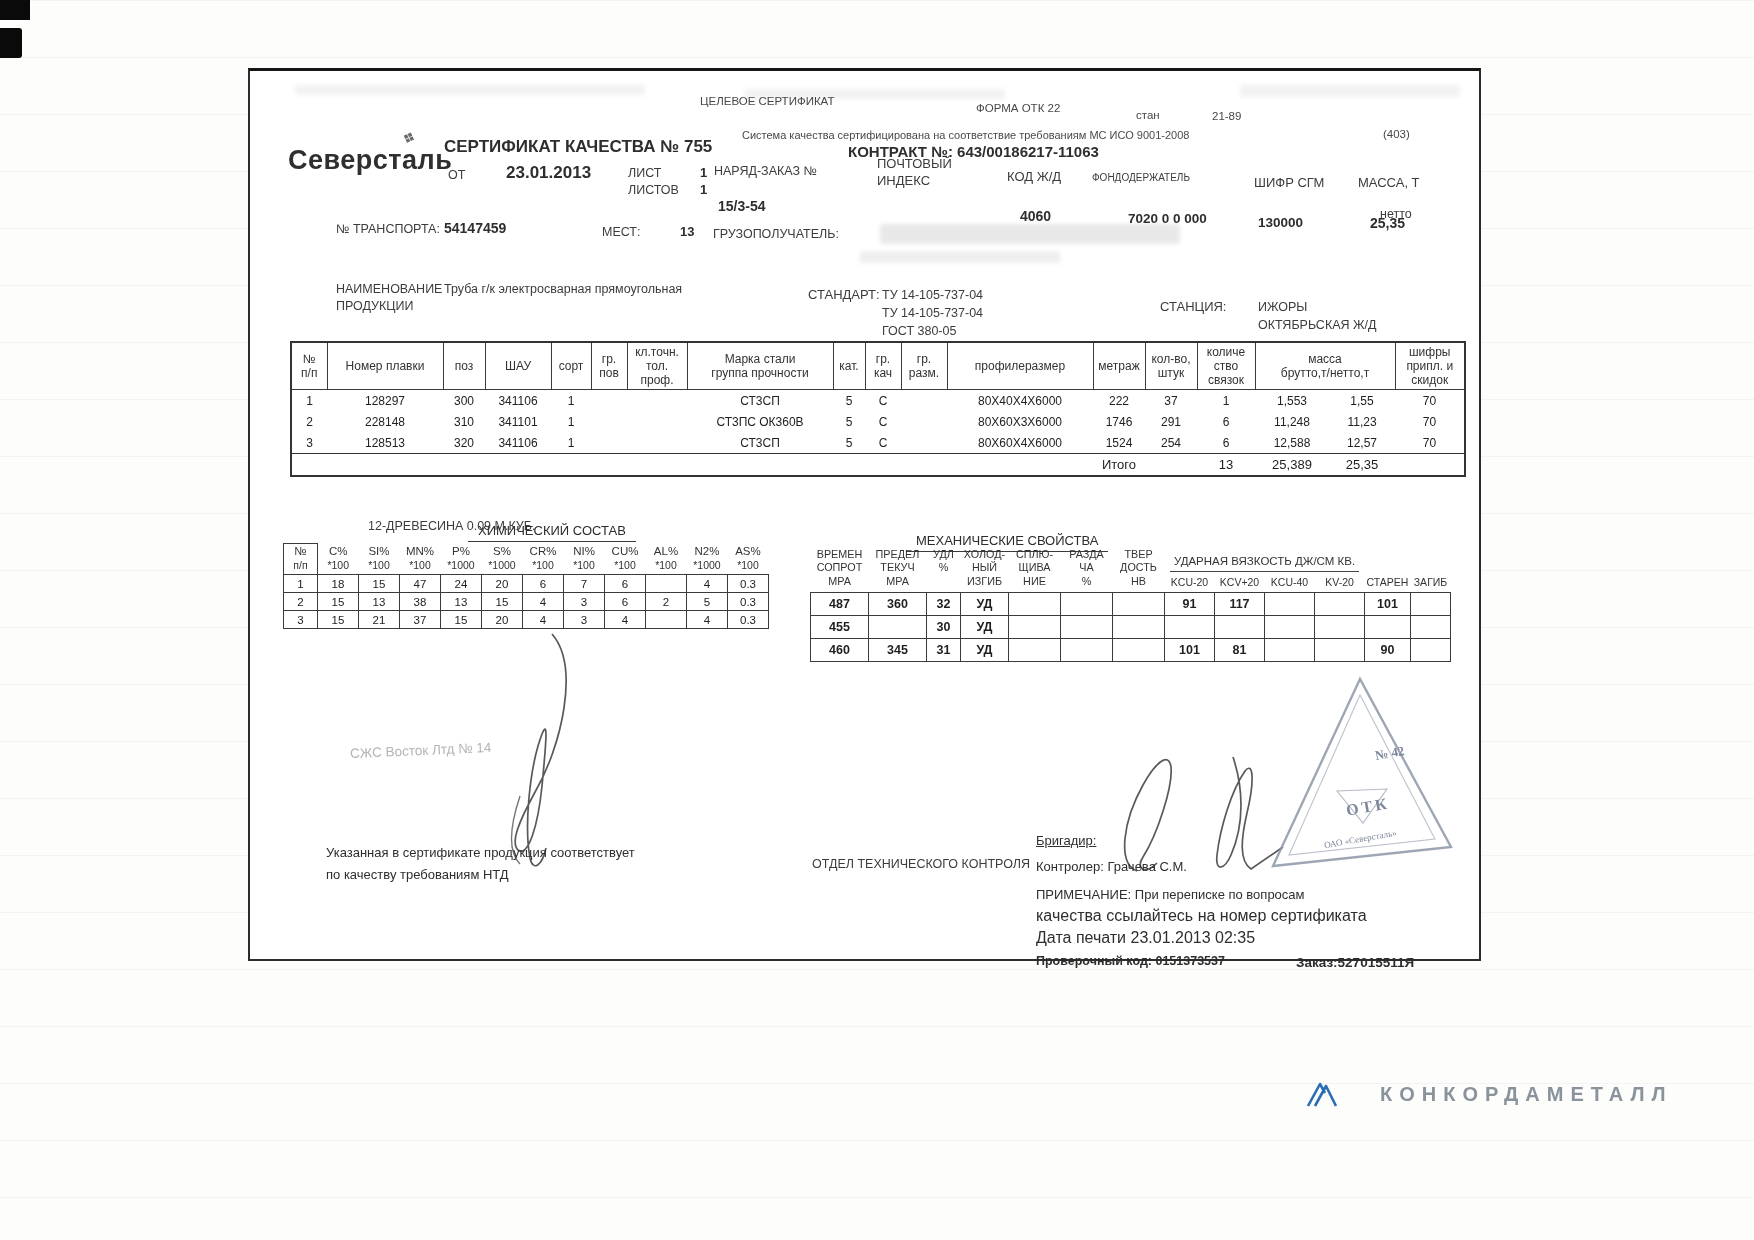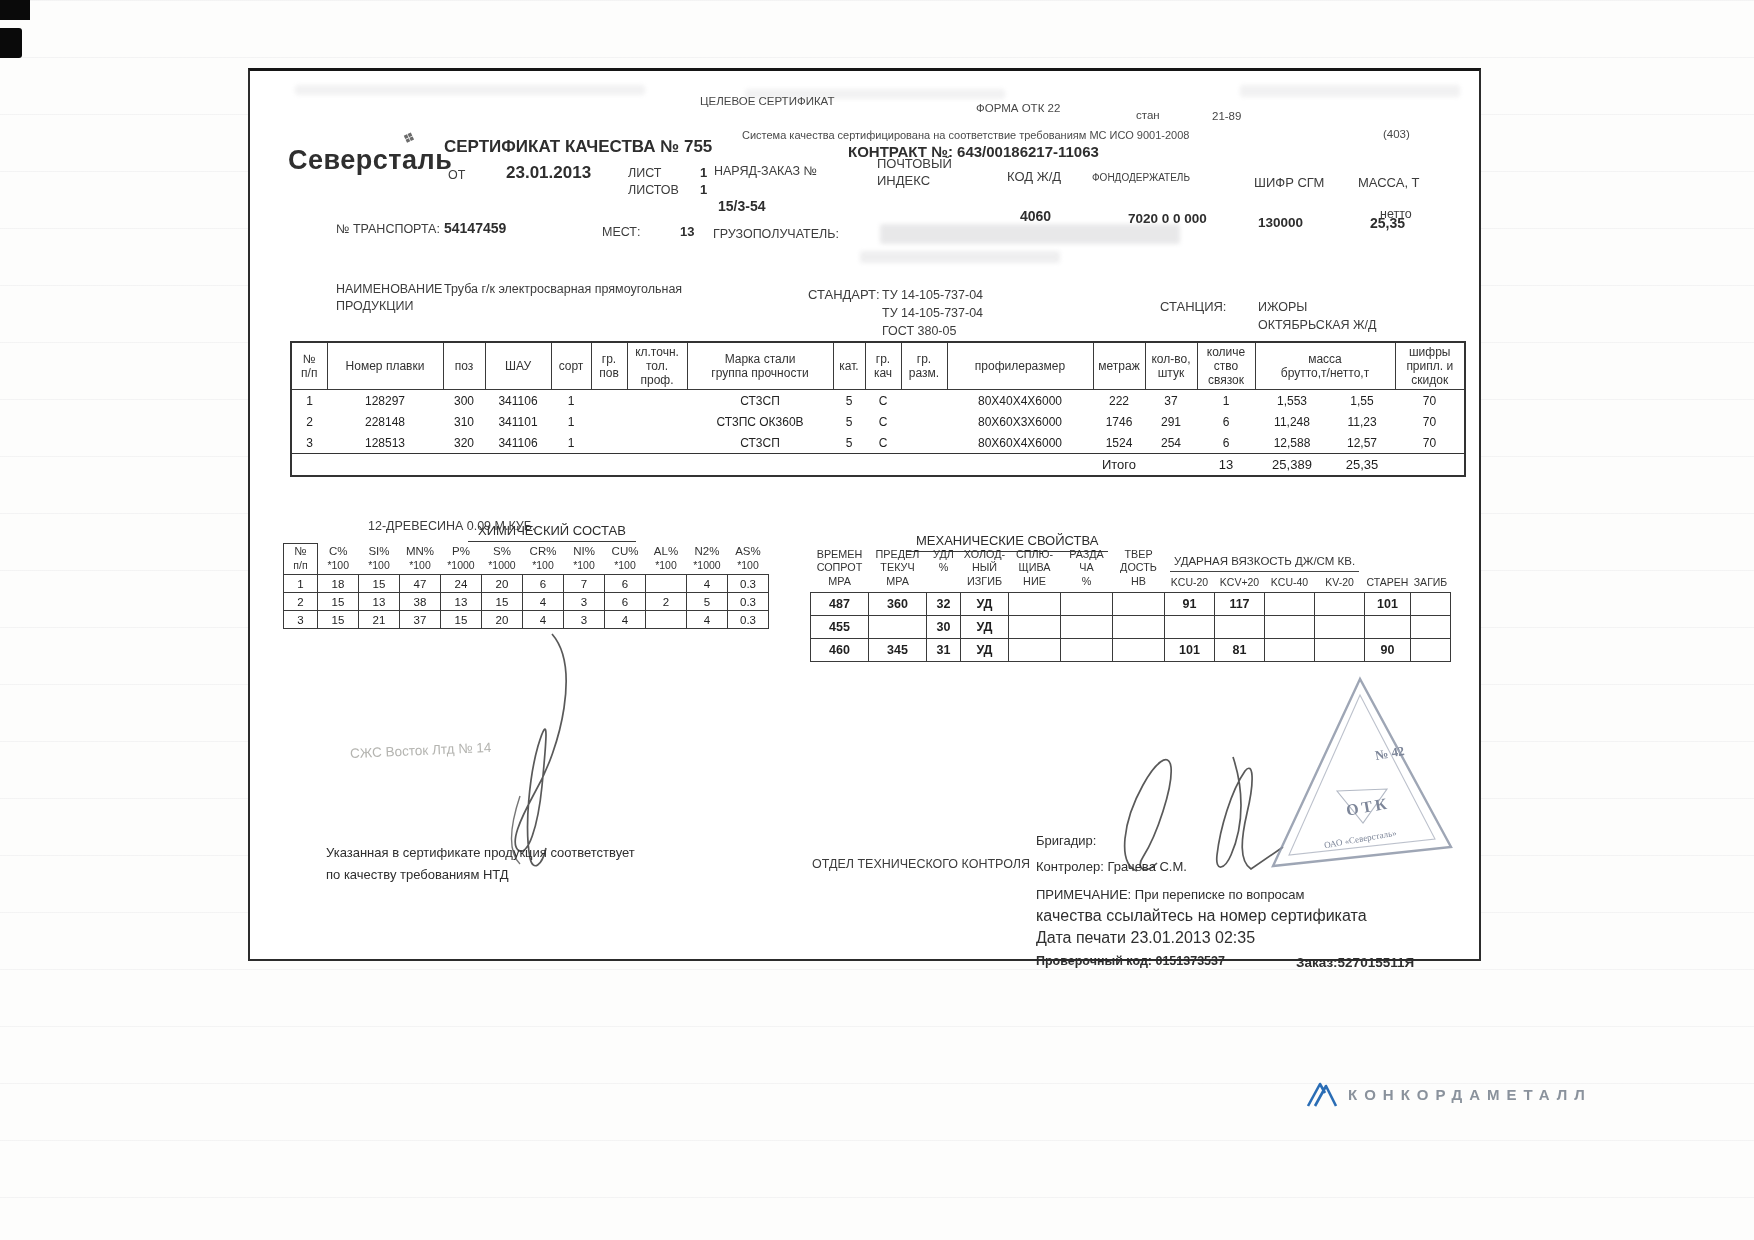--- a/index.html
+++ b/index.html
@@ -38,21 +38,21 @@
   .mech-table thead th{border:none;font-weight:400;font-size:10.8px;line-height:1.25;color:#333;
        vertical-align:top;text-align:center;padding:1px 0 3px;}
   .imp-title{display:inline-block;font-size:11.5px;border-bottom:1.4px solid #444;
        padding:6px 4px 3px;color:#333;}
   .mech-table thead th.sub{font-size:10.5px;vertical-align:bottom;padding-bottom:2px;}
   .mech-table tbody td{border:1.2px solid #3a3a3a;text-align:center;height:20px;
        font-weight:700;color:#1f1f1f;}
   .title-underline{font-size:13px;color:#2c2c2c;border-bottom:1.6px solid #3a3a3a;padding:0 10px 3px;}
   .sig-note{color:#b4b4b0;font-size:13.5px;transform:rotate(-2.5deg);}
   .brand{position:absolute;left:1306px;top:1080px;display:flex;align-items:center;gap:10px;}
-  .brand-text{font-size:15px;font-weight:700;letter-spacing:7px;color:#8a929c;}
+  .brand-text{font-size:20px;font-weight:700;letter-spacing:7px;color:#8a929c;margin-left:32px;}
 </style>
 </head>
 <body>
 
 <div class="canvas">
   <div class="scanlines"></div>
   <div class="corner m1"></div>
   <div class="corner m2"></div>
 
   <div class="page">
@@ -457,21 +457,21 @@
       <g fill="#7d8699" font-family="Liberation Serif, serif" transform="rotate(-10 97 130)">
         <text x="118" y="92" font-size="13" font-weight="700" id="stamp-no">№ 42</text>
         <text x="80" y="142" font-size="16" font-weight="700" letter-spacing="3" id="stamp-org">ОТК</text>
         <text x="52" y="170" font-size="9" id="stamp-company">ОАО «Северсталь»</text>
       </g>
     </svg>
 
     <div class="abs" style="left:76px;top:774px;font-size:13px;">Указанная в сертификате продукция соответствует</div>
     <div class="abs" style="left:76px;top:796px;font-size:13px;">по качеству требованиям НТД</div>
     <div class="abs lbl" style="left:562px;top:786px;">ОТДЕЛ ТЕХНИЧЕСКОГО КОНТРОЛЯ</div>
-    <div class="abs" style="left:786px;top:762px;font-size:13px;">Бригадир:</div>
+    <div class="abs" style="left:786px;top:762px;font-size:13px;text-decoration:underline;">Бригадир:</div>
     <div class="abs" style="left:786px;top:788px;font-size:13px;">Контролер: Грачева С.М.</div>
     <div class="abs" style="left:786px;top:816px;font-size:13px;">ПРИМЕЧАНИЕ: При переписке по вопросам</div>
     <div class="abs" style="left:786px;top:836px;font-size:16px;">качества ссылайтесь на номер сертификата</div>
     <div class="abs" style="left:786px;top:858px;font-size:16px;">Дата печати 23.01.2013 02:35</div>
     <div class="abs b" style="left:786px;top:883px;font-size:12.5px;">Проверочный код: 0151373537</div>
     <div class="abs b" style="left:1046px;top:884px;font-size:13.5px;">Заказ:527015511Я</div>
   </div>
 
   <div class="brand">
     <svg width="32" height="28" viewBox="0 0 32 28">

